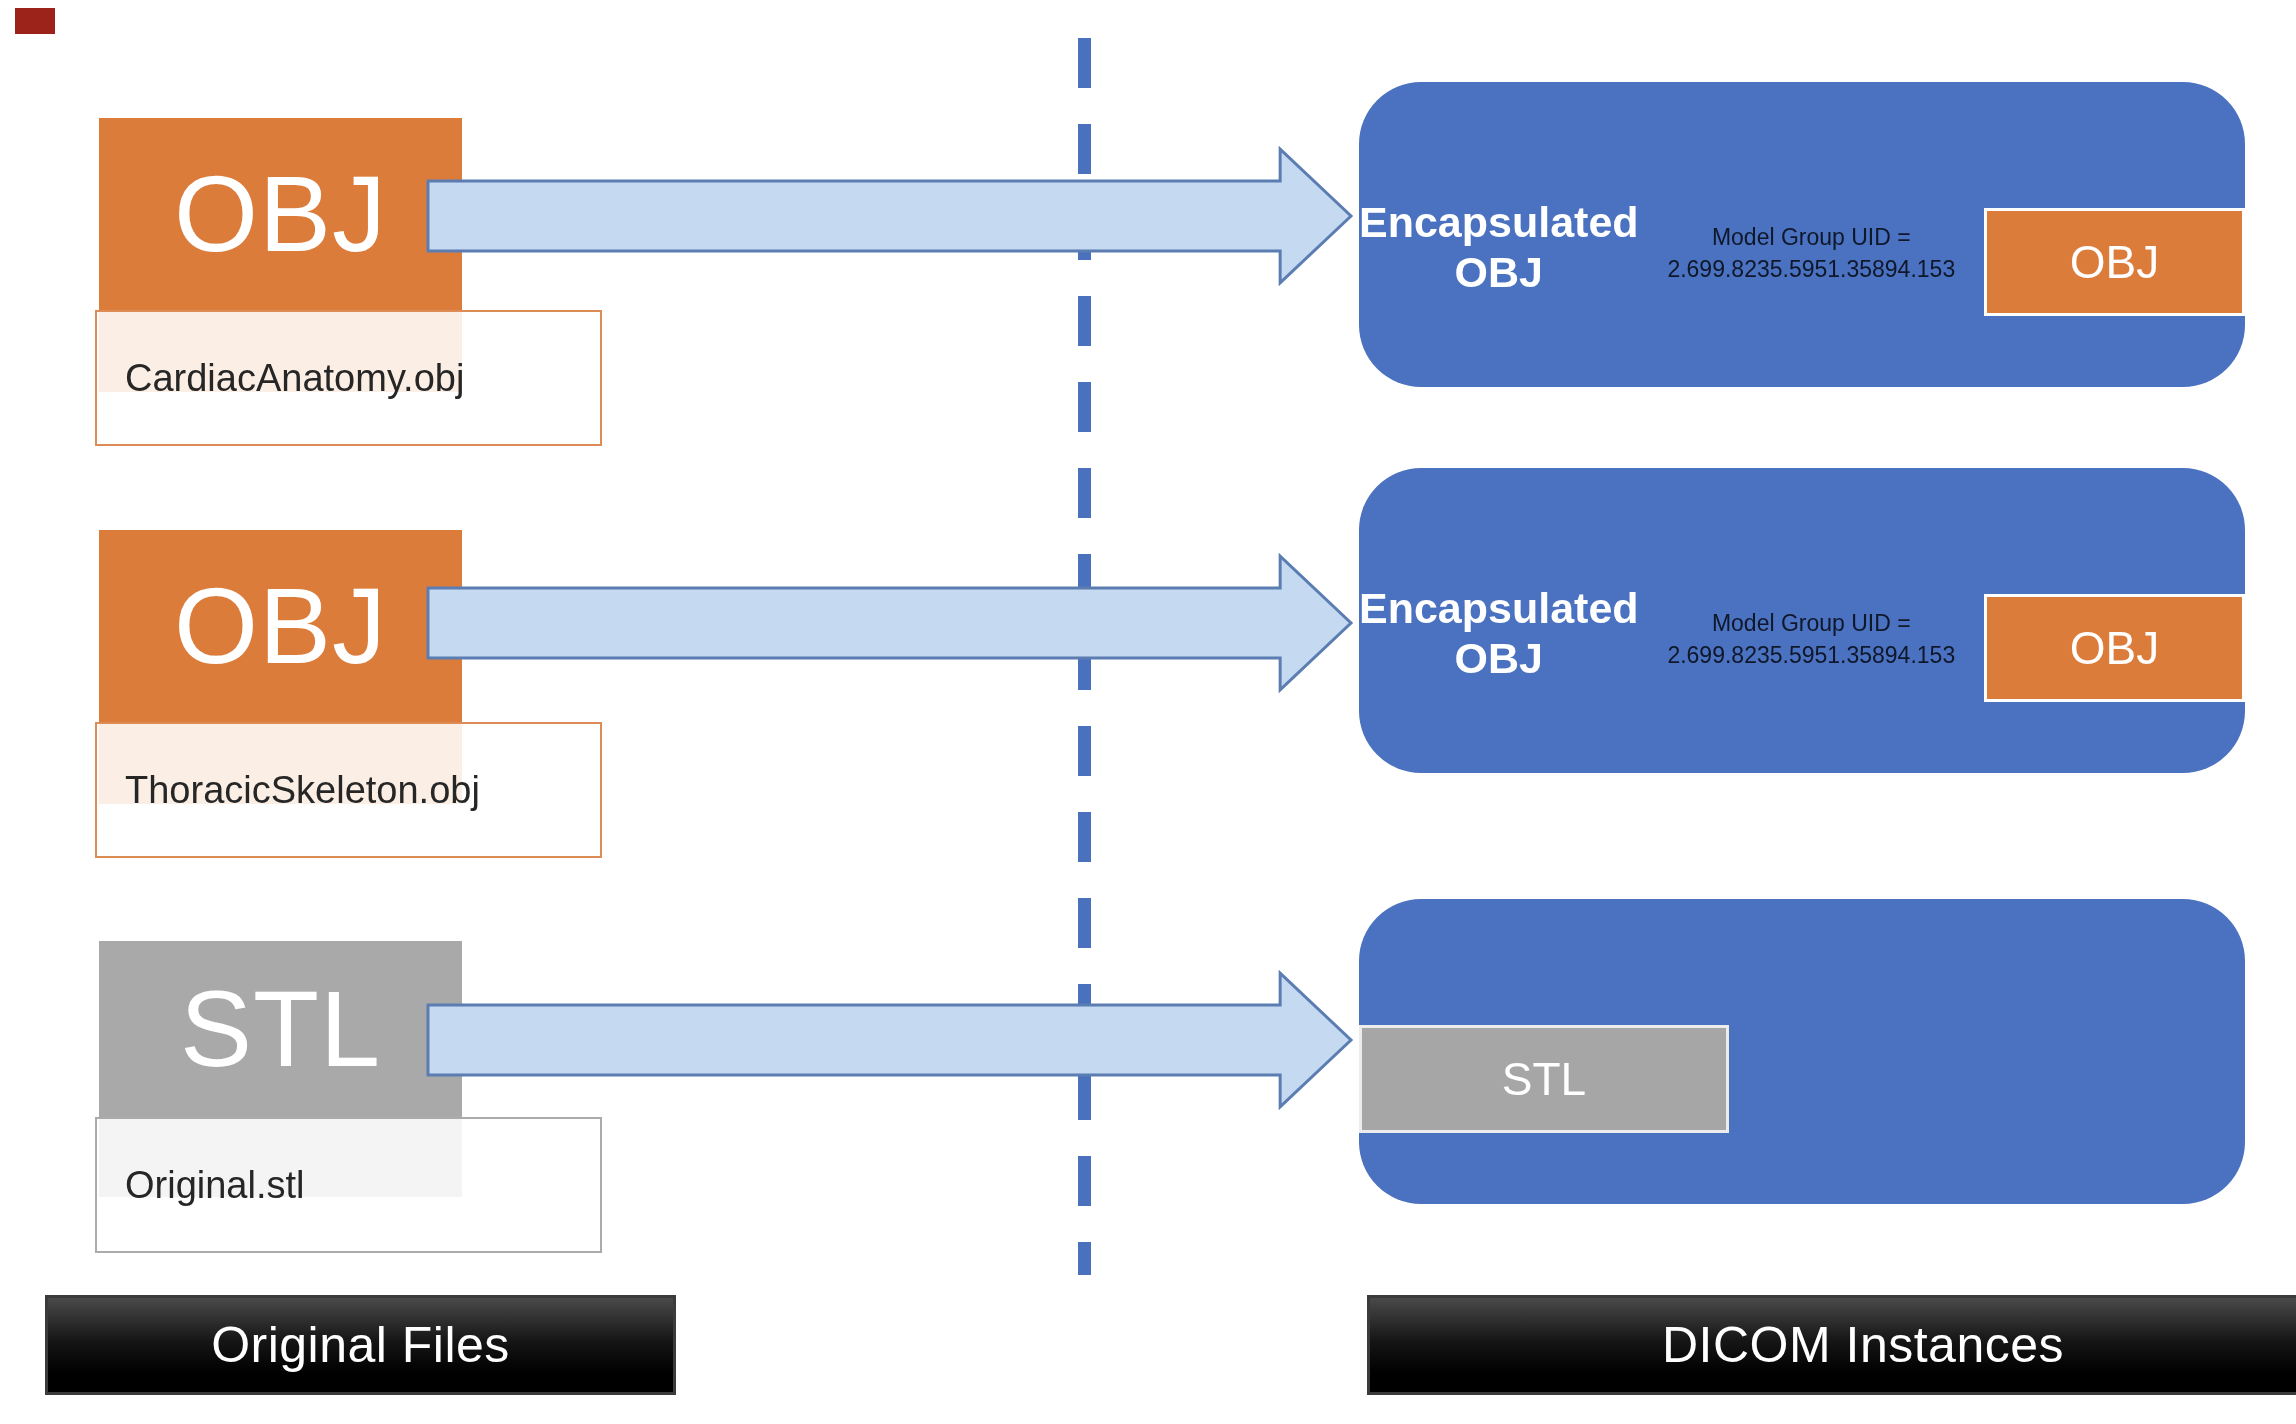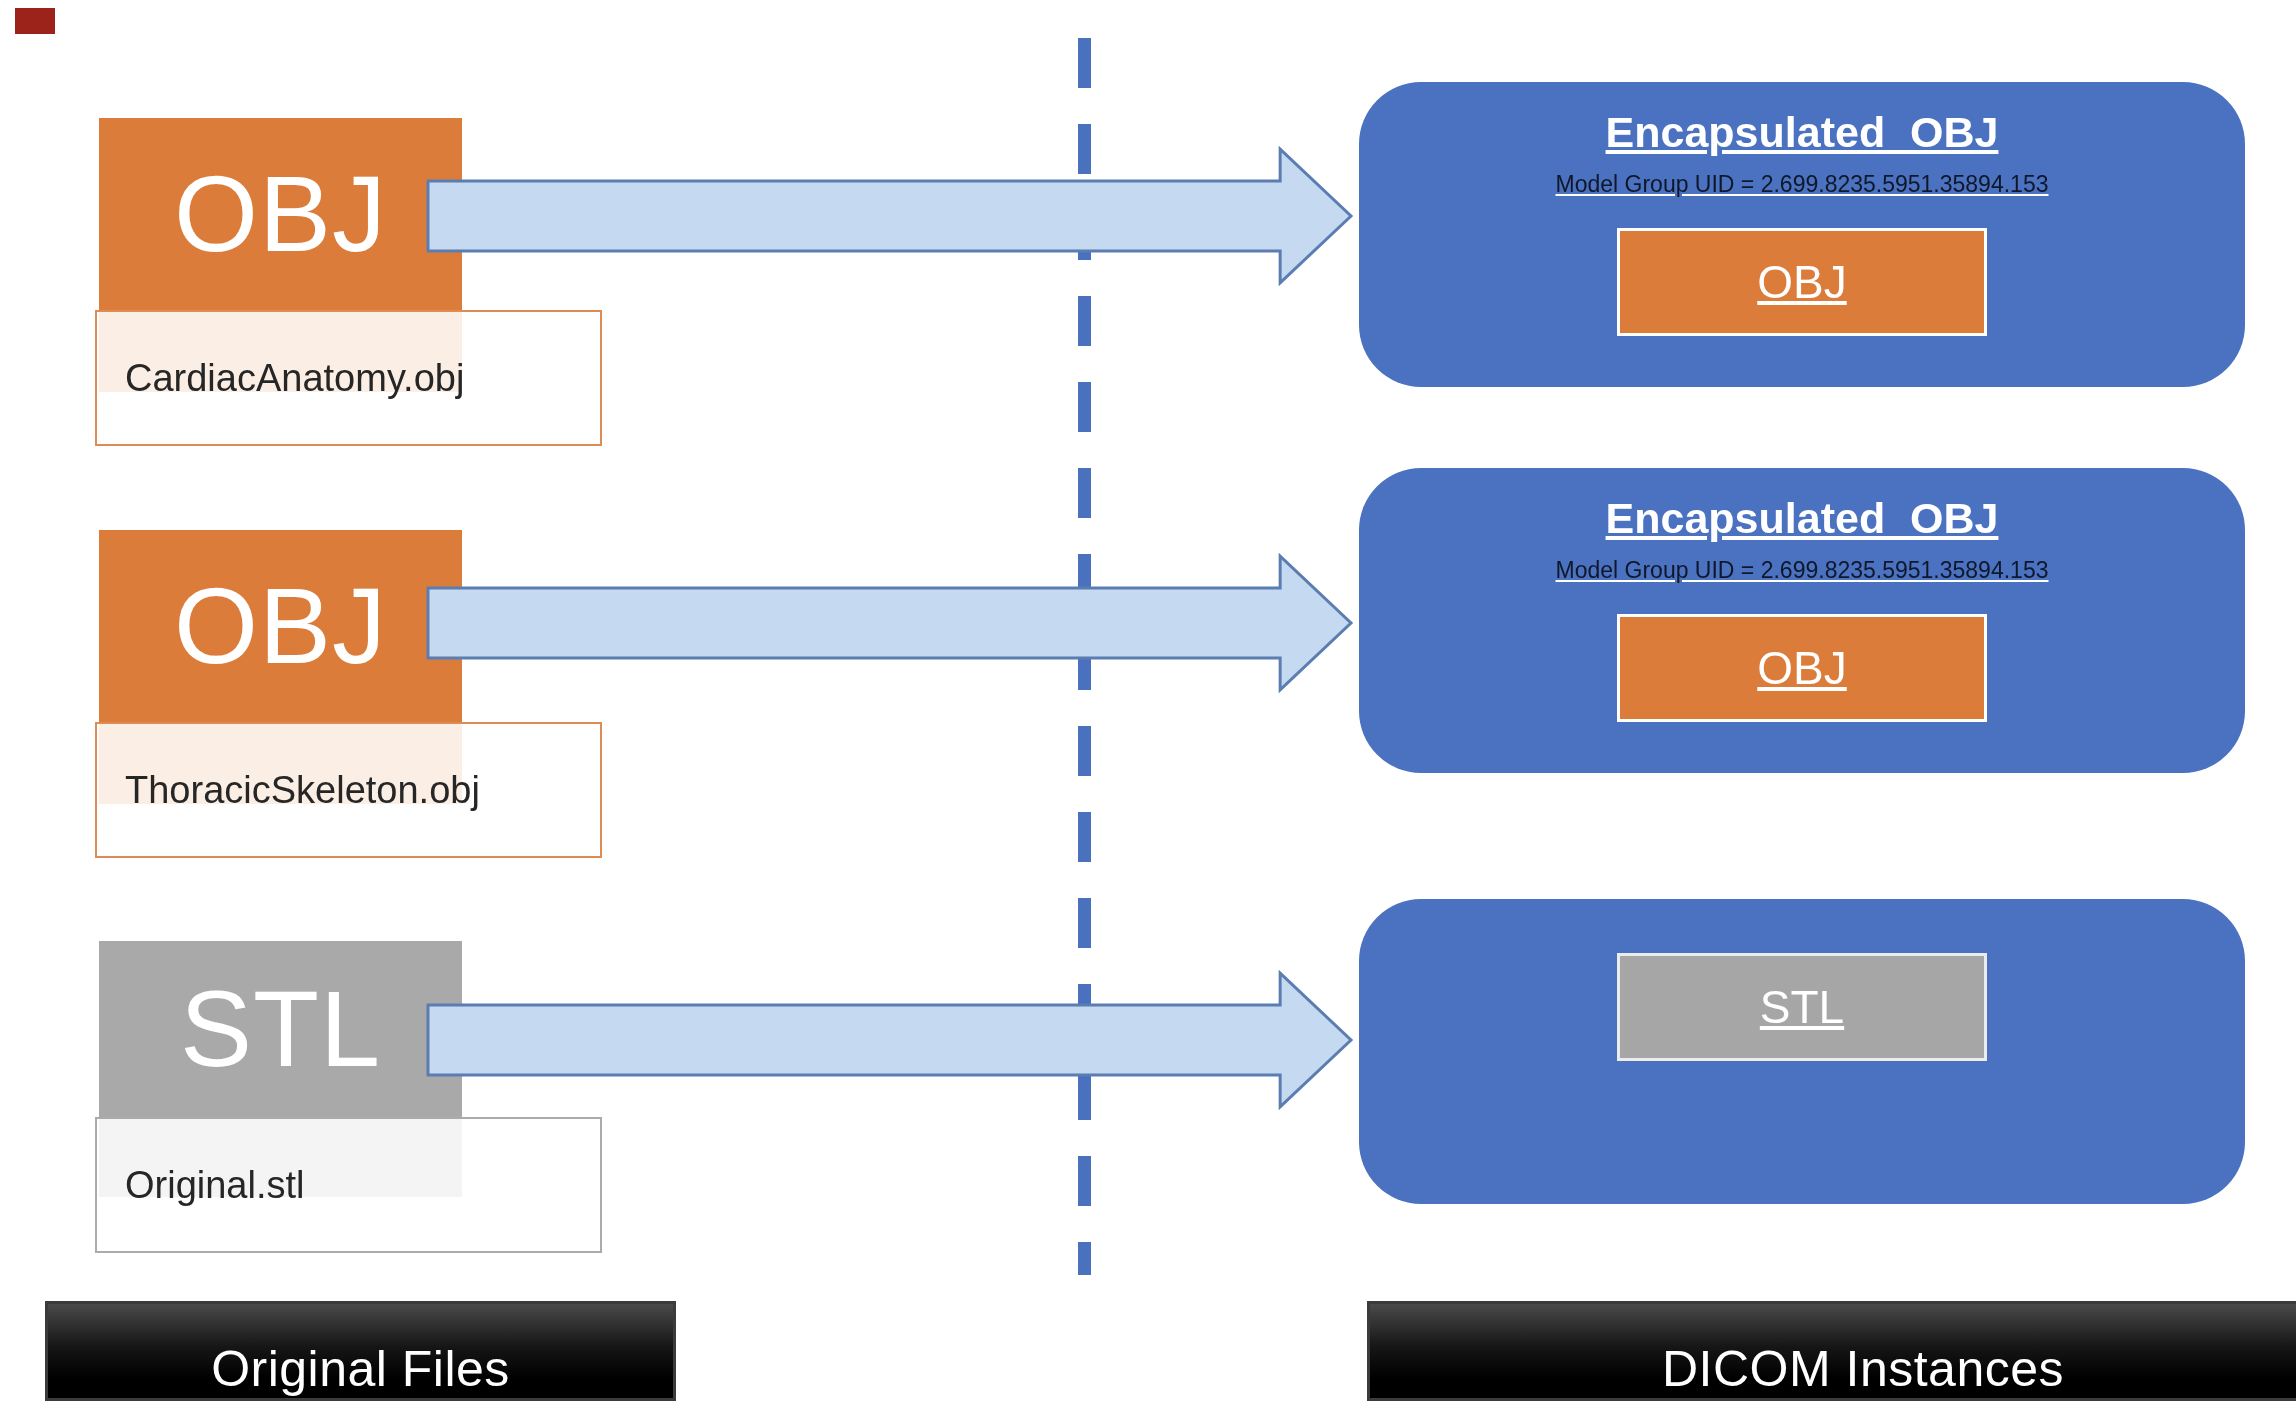--- a/index.html
+++ b/index.html
@@ -33,40 +33,40 @@
   }
   .fg1 .file-name-box,.fg2 .file-name-box{top:192px;}
   .fg3 .file-name-box{top:176px;border-color:var(--gray-border);}
   
   .arrow{position:absolute;left:426px;width:928px;height:140px;z-index:3;}
   .ar1{top:146px;} .ar2{top:553px;} .ar3{top:970px;}
   
   .instance{
     position:absolute;left:1359px;width:886px;height:305px;border-radius:62px;
     background:var(--blue);z-index:4;box-sizing:border-box;
-    display:flex;flex-direction:column;align-items:center;text-align:center;
-    padding-top:26px;color:#ffffff;text-decoration:underline;
+    display:flex;flex-direction:row;align-items:center;text-align:center;
+    padding-top:26px;color:#ffffff;
   }
   .in1{top:82px;} .in2{top:468px;} .in3{top:899px;}
   .instance-title{font-size:43px;font-weight:bold;line-height:1.15;word-spacing:0.3em;}
   .instance-uid{font-size:23px;line-height:1.35;color:#0f172a;margin-top:12px;}
   .chip{
     margin-top:28px;width:370px;height:108px;box-sizing:border-box;
     display:flex;align-items:center;justify-content:center;
     background:var(--orange);border:3px solid #ffffff;
     font-size:46px;color:#ffffff;
   }
   .chip.gray{background:var(--chip-gray);border-color:#ececec;}
   
   .footer-bar{
     position:absolute;top:1295px;height:100px;box-sizing:border-box;z-index:5;
     background:linear-gradient(180deg,#4a4a4a 0%,#161616 45%,#000000 80%);
     border:3px solid #3b3b3b;
-    display:flex;align-items:flex-end;justify-content:center;
-    color:#ffffff;font-size:50px;letter-spacing:0.5px;margin-top:6px;
+    display:flex;align-items:center;justify-content:center;
+    color:#ffffff;font-size:50px;letter-spacing:0.5px;
   }
   .footer-left{left:45px;width:631px;}
   .footer-right{left:1367px;width:992px;}
   
   .red-marker{position:absolute;left:15px;top:8px;width:40px;height:26px;background:var(--marker-red);z-index:6;}
 </style>
 </head>
 <body>
 
 <div class="red-marker"></div>

